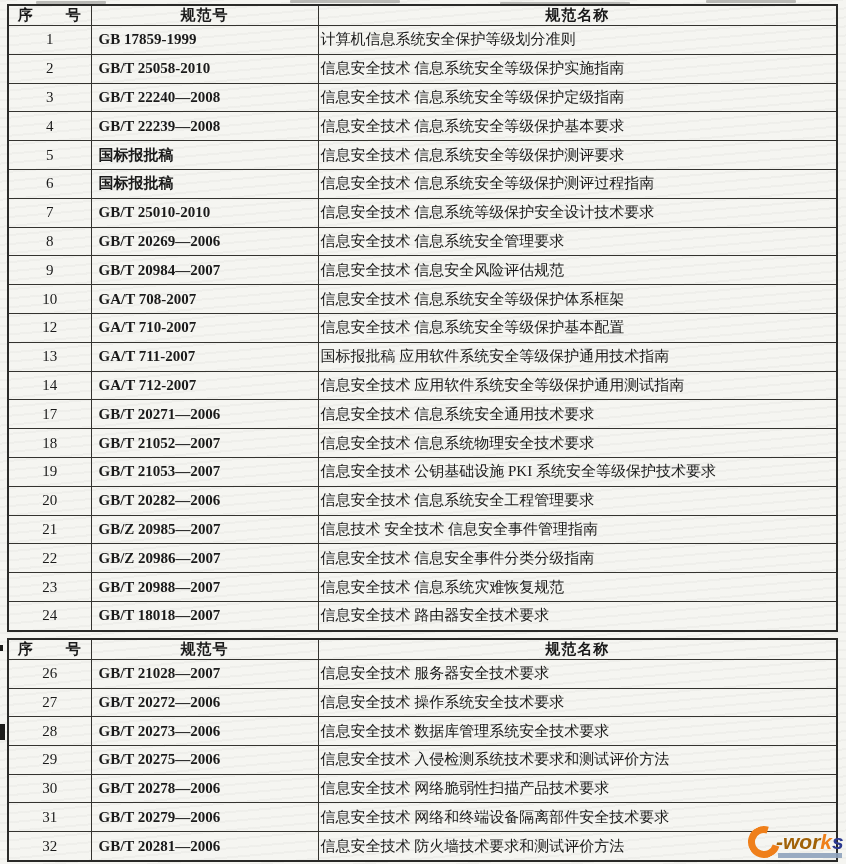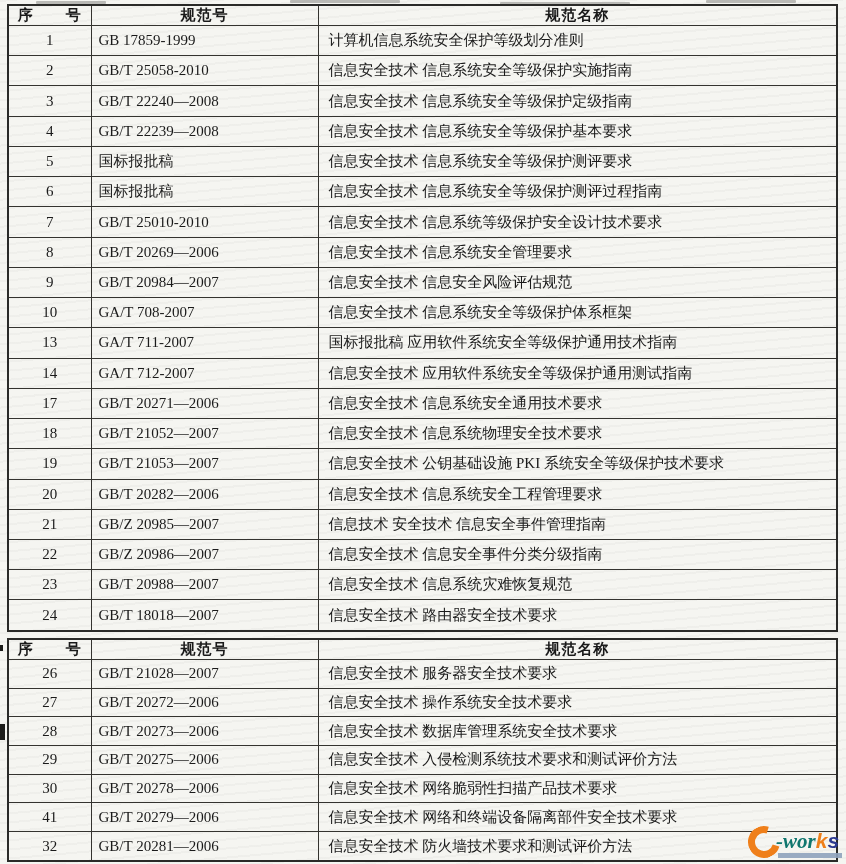--- a/index.html
+++ b/index.html
@@ -32,22 +32,22 @@
   .std-table th, .std-table td {
     border: 1px solid #34332f;
     font-size: 15px;
     font-weight: normal;
     padding: 0;
     overflow: hidden;
     white-space: nowrap;
   }
   .std-table th { text-align: center; letter-spacing: 1px; font-weight: bold; }
   .std-table td:nth-child(1) { text-align: center; }
-  .std-table td:nth-child(2) { text-align: left; padding-left: 7px; }
-  .std-table td:nth-child(3) { text-align: left; padding-left: 10px; }
+  .std-table td:nth-child(2) { text-align: left; padding-left: 7px; font-weight: bold; }
+  .std-table td:nth-child(3) { text-align: left; padding-left: 2px; }
 
   
   .streak {
     position: absolute;
     background: #9a9a96;
     opacity: 0.65;
     border-radius: 1px;
     pointer-events: none;
   }
   .edge-mark {
@@ -159,20 +159,25 @@
         <td>9</td>
         <td>GB/T 20984—2007</td>
         <td>信息安全技术 信息安全风险评估规范</td>
       </tr>
       <tr>
         <td>10</td>
         <td>GA/T 708-2007</td>
         <td>信息安全技术 信息系统安全等级保护体系框架</td>
       </tr>
       <tr>
+        <td>12</td>
+        <td>GA/T 710-2007</td>
+        <td>信息安全技术 信息系统安全等级保护基本配置</td>
+      </tr>
+      <tr>
         <td>13</td>
         <td>GA/T 711-2007</td>
         <td>国标报批稿 应用软件系统安全等级保护通用技术指南</td>
       </tr>
       <tr>
         <td>14</td>
         <td>GA/T 712-2007</td>
         <td>信息安全技术 应用软件系统安全等级保护通用测试指南</td>
       </tr>
       <tr>
@@ -251,29 +256,29 @@
         <td>29</td>
         <td>GB/T 20275—2006</td>
         <td>信息安全技术 入侵检测系统技术要求和测试评价方法</td>
       </tr>
       <tr>
         <td>30</td>
         <td>GB/T 20278—2006</td>
         <td>信息安全技术 网络脆弱性扫描产品技术要求</td>
       </tr>
       <tr>
-        <td>41</td>
+        <td>31</td>
         <td>GB/T 20279—2006</td>
         <td>信息安全技术 网络和终端设备隔离部件安全技术要求</td>
       </tr>
       <tr>
         <td>32</td>
         <td>GB/T 20281—2006</td>
         <td>信息安全技术 防火墙技术要求和测试评价方法</td>
       </tr>
     </tbody>
   </table>
 
 <div class="watermark">
   <span class="wm-e" style="border-color: rgb(239, 127, 26) transparent rgb(239, 127, 26) rgb(239, 127, 26);"></span>
-  <span class="wm-text"><span style="color: #0f766e; font-family: Liberation Serif, serif;">-wor</span><span style="color: rgb(239, 127, 26);">k</span><span style="color: rgb(43, 57, 144);">s</span></span>
+  <span class="wm-text"><span style="color: #a16207;">-wor</span><span style="color: rgb(239, 127, 26);">k</span><span style="color: rgb(43, 57, 144);">s</span></span>
   <div class="wm-underline"></div>
 </div>
 
 </body></html>

